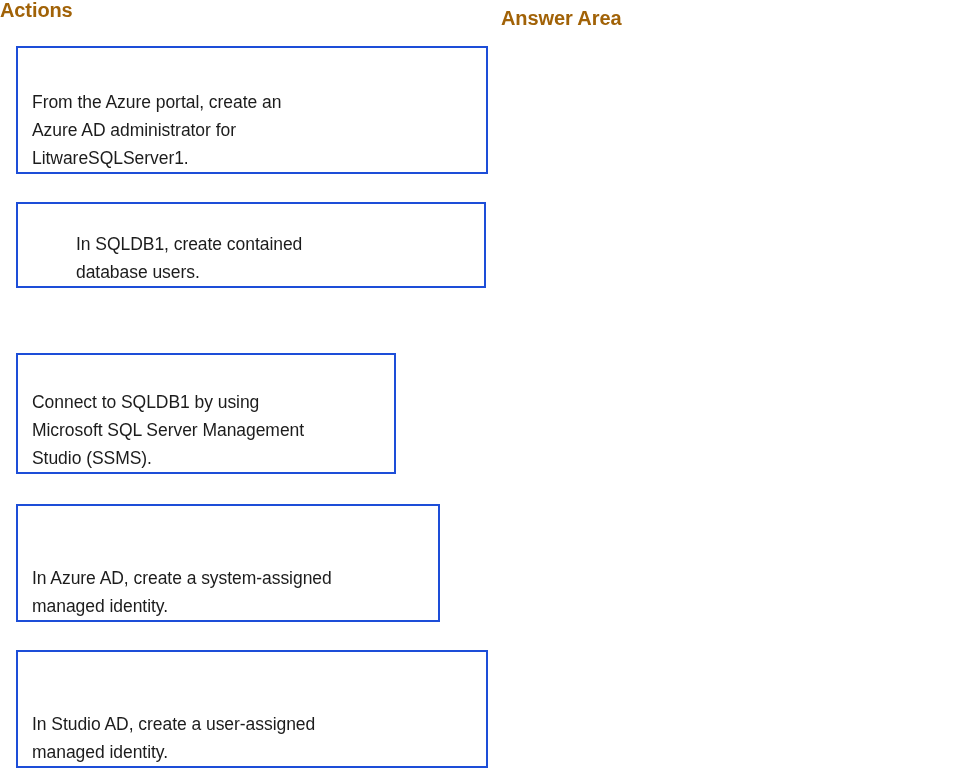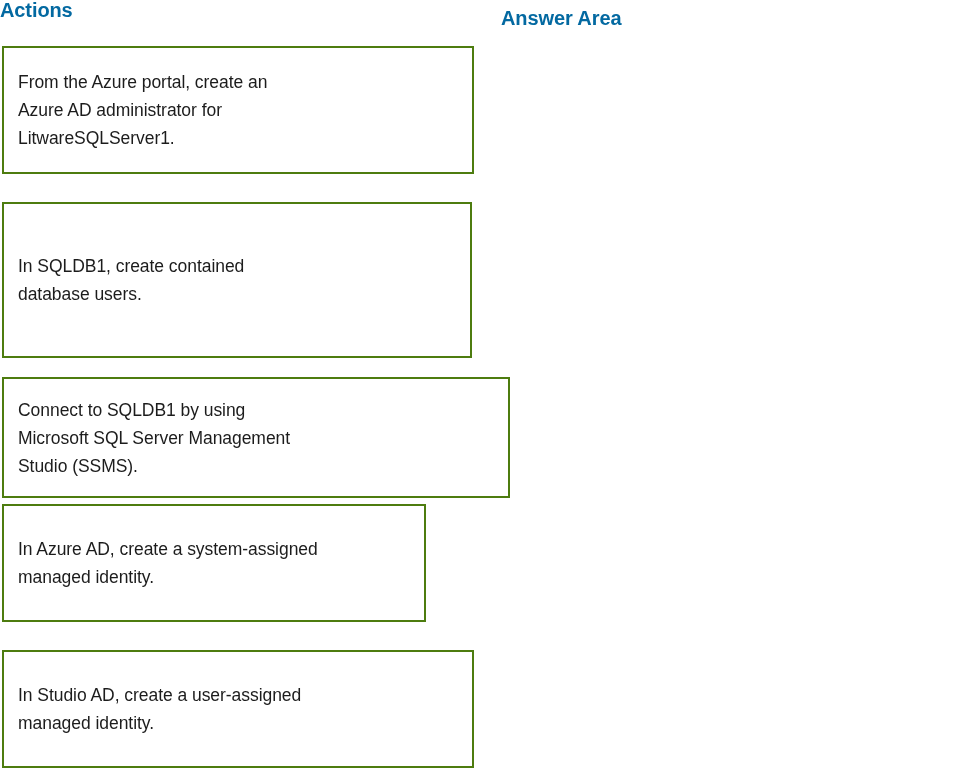--- a/index.html
+++ b/index.html
@@ -14,60 +14,60 @@
     font-family: "Liberation Sans", sans-serif;
     color: #1a1a1a;
     overflow: hidden;
   }
 
   
   .col-heading {
     position: absolute;
     font-size: 20px;
     font-weight: bold;
-    color: #0369a1;
+    color: #a16207;
     letter-spacing: -0.1px;
     white-space: nowrap;
     line-height: 22px;
   }
   #actions-heading   { left: 0px;   top: -1px; }
   #answer-heading    { left: 501px; top: -1px; margin-top: 8px; }
 
   
   #actions-column {
     position: absolute;
     left: 0px;
     top: 0px;
     width: 487px;
     height: 772px;
   }
 
   .action-box {
     position: absolute;
-    left: 2px;
+    left: 16px;
     box-sizing: border-box;
     background: #ffffff;
-    border: 2px solid #4d7c0f;
+    border: 2px solid #1d4ed8;
     display: flex;
-    align-items: center;
+    align-items: flex-end;
   }
   .action-box .action-text {
     display: block;
     padding: 0 10px 0 14px;
     font-size: 17.5px;
     line-height: 28px;
     color: #1c1c1c;
     white-space: pre-line;
     letter-spacing: -0.05px;
   }
 
   
   #action-box-0 { top: 46px;  width: 472px; height: 128px; }
-  #action-box-1 { top: 202px; width: 470px; height: 156px; }
-  #action-box-2 { top: 353px; width: 508px; height: 121px; margin-top: 24px; }
+  #action-box-1 { top: 202px; width: 470px; height: 86px; padding-left: 44px; }
+  #action-box-2 { top: 353px; width: 380px; height: 121px; }
   #action-box-3 { top: 504px; width: 424px; height: 118px; }
   #action-box-4 { top: 650px; width: 472px; height: 118px; }
 
   
   #answer-column {
     position: absolute;
     left: 487px;
     top: 0px;
     width: 487px;
     height: 772px;

